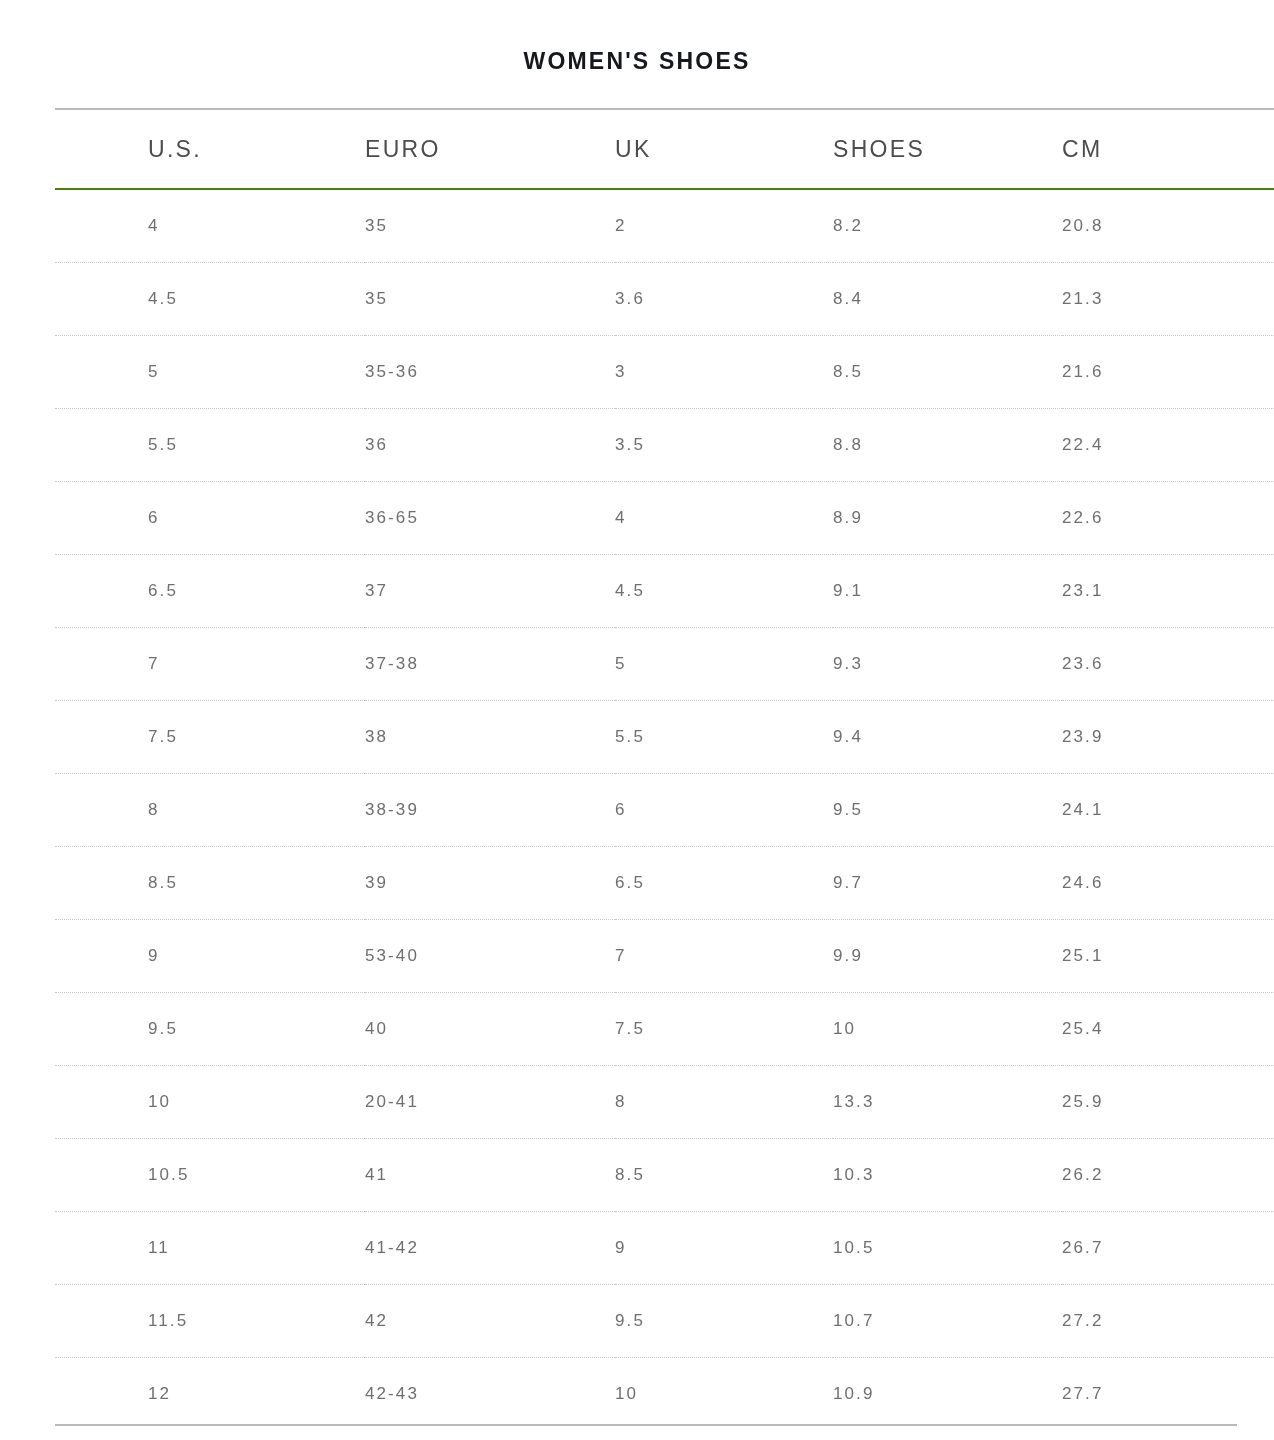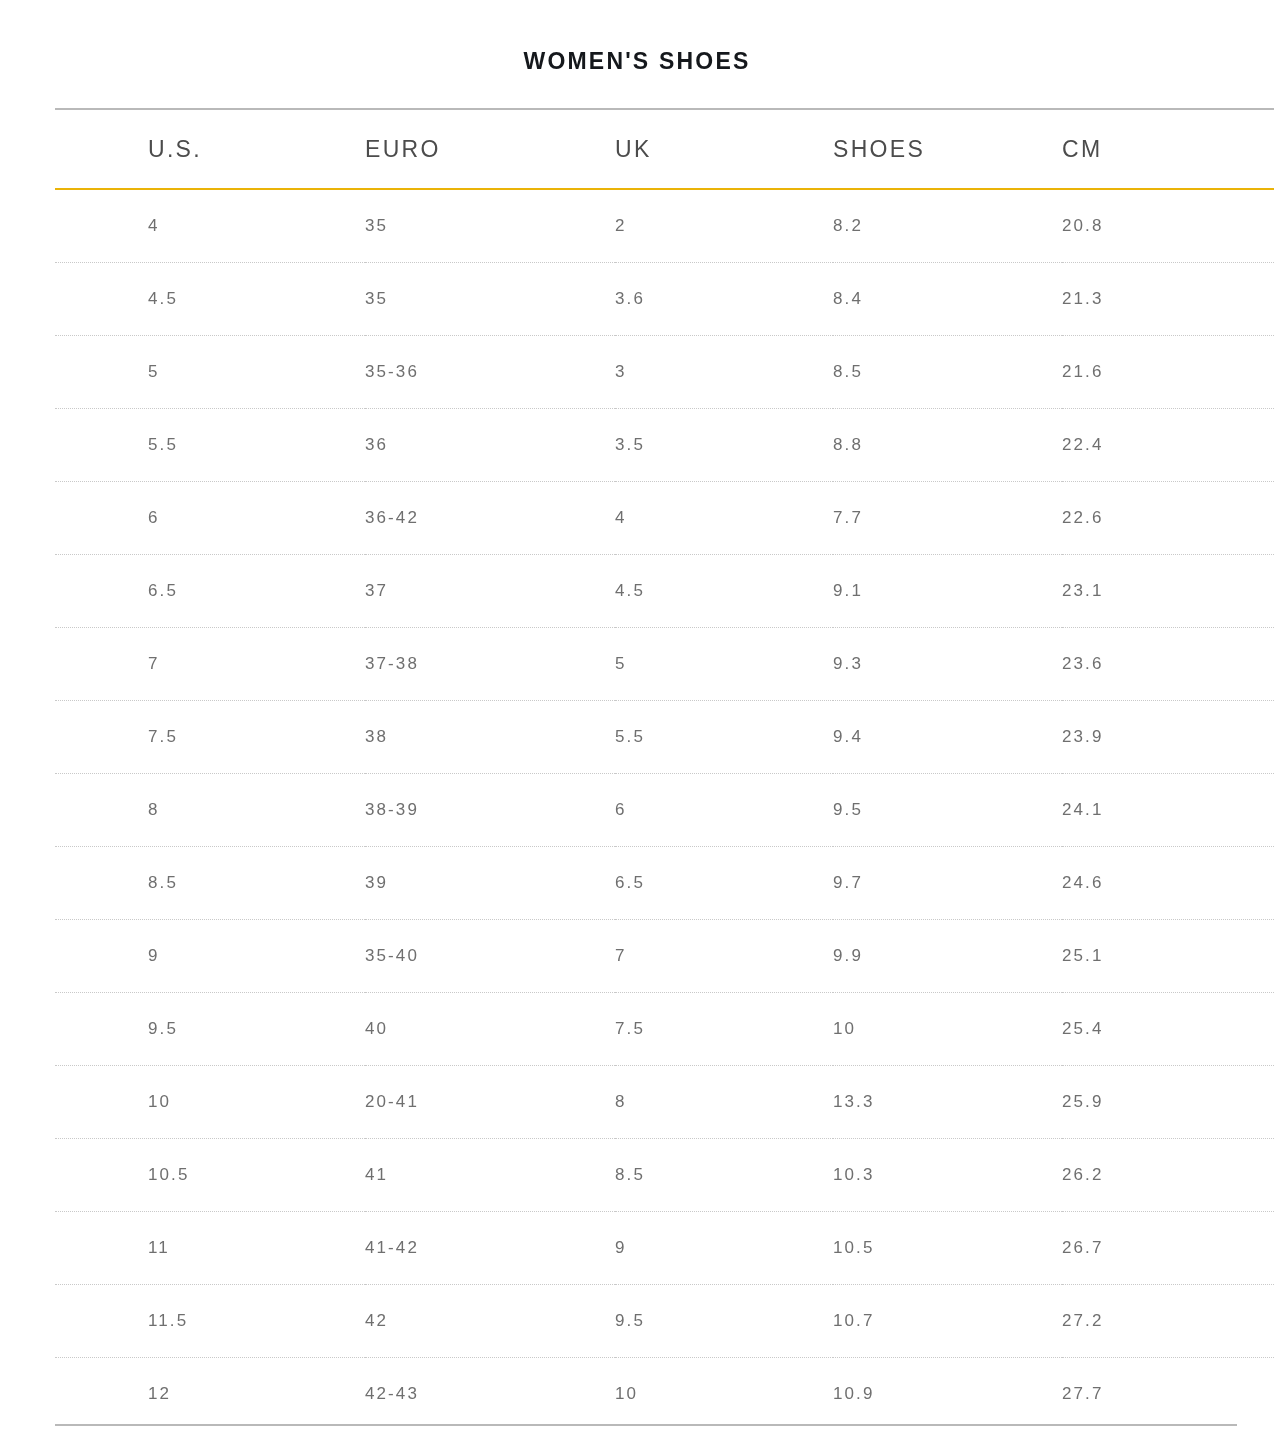--- a/index.html
+++ b/index.html
@@ -40,21 +40,21 @@
     table-layout: fixed;
   }
   .size-table thead th {
     font-size: 23px;
     font-weight: normal;
     letter-spacing: 2.3px;
     color: #4c4c4c;
     text-align: left;
     padding: 26px 0 25px 0;
     border-top: 2px solid #b9b9b9;
-    border-bottom: 2px solid #eab308;
+    border-bottom: 2px solid #4d7c0f;
   }
   .size-table tbody td {
     font-size: 17px;
     font-weight: normal;
     letter-spacing: 2.1px;
     color: #6f6f6f;
     text-align: left;
     height: 72px;
     padding: 0;
     vertical-align: middle;
@@ -120,23 +120,23 @@
       </tr>
       <tr>
         <td class="col-us">5.5</td>
         <td class="col-euro">36</td>
         <td class="col-uk">3.5</td>
         <td class="col-inches">8.8</td>
         <td class="col-cm">22.4</td>
       </tr>
       <tr>
         <td class="col-us">6</td>
-        <td class="col-euro">36-42</td>
+        <td class="col-euro">36-65</td>
         <td class="col-uk">4</td>
-        <td class="col-inches">7.7</td>
+        <td class="col-inches">8.9</td>
         <td class="col-cm">22.6</td>
       </tr>
       <tr>
         <td class="col-us">6.5</td>
         <td class="col-euro">37</td>
         <td class="col-uk">4.5</td>
         <td class="col-inches">9.1</td>
         <td class="col-cm">23.1</td>
       </tr>
       <tr>
@@ -162,21 +162,21 @@
       </tr>
       <tr>
         <td class="col-us">8.5</td>
         <td class="col-euro">39</td>
         <td class="col-uk">6.5</td>
         <td class="col-inches">9.7</td>
         <td class="col-cm">24.6</td>
       </tr>
       <tr>
         <td class="col-us">9</td>
-        <td class="col-euro">35-40</td>
+        <td class="col-euro">53-40</td>
         <td class="col-uk">7</td>
         <td class="col-inches">9.9</td>
         <td class="col-cm">25.1</td>
       </tr>
       <tr>
         <td class="col-us">9.5</td>
         <td class="col-euro">40</td>
         <td class="col-uk">7.5</td>
         <td class="col-inches">10</td>
         <td class="col-cm">25.4</td>

